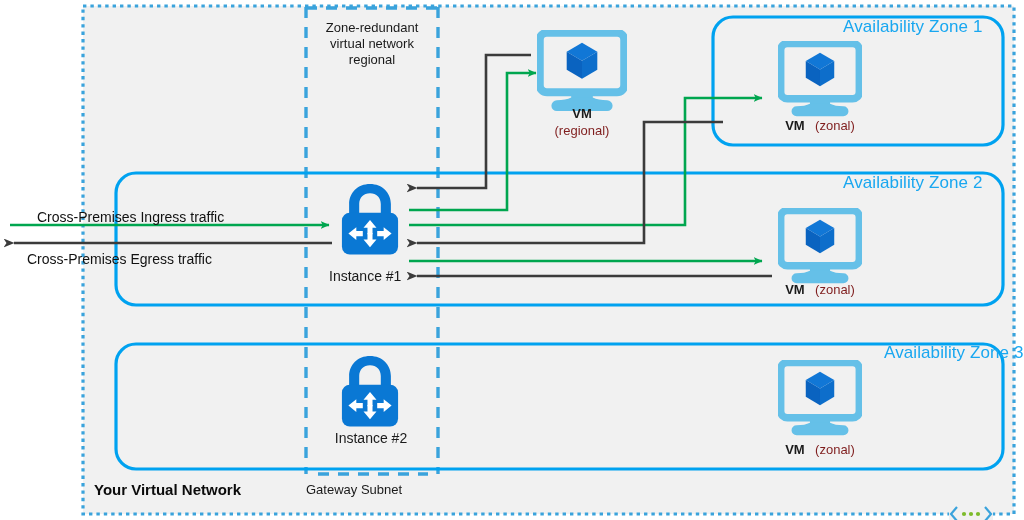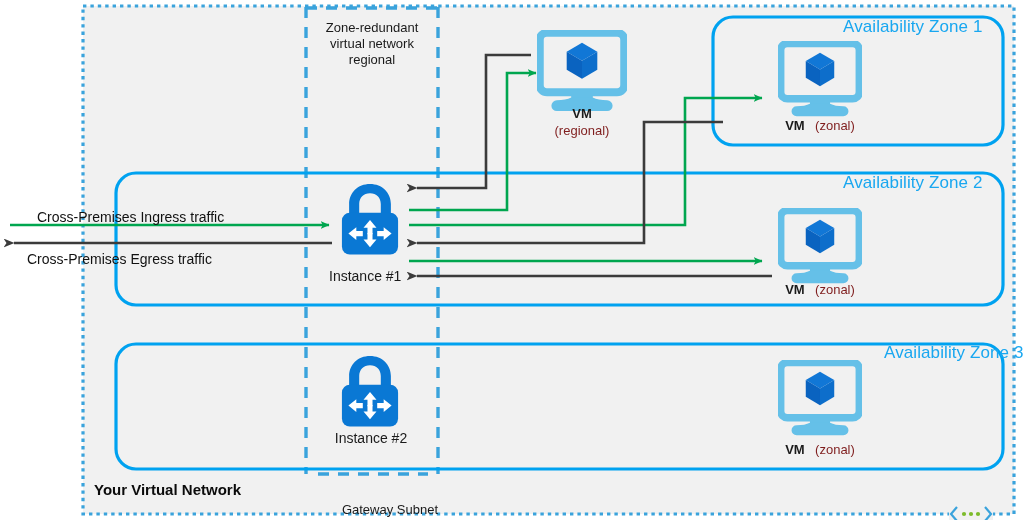--- a/index.html
+++ b/index.html
@@ -137,15 +137,15 @@
   </div>
 
   <div class="lbl inst-label" style="left:329px;top:268px;width:84px;">Instance #1</div>
   <div class="lbl inst-label" style="left:329px;top:430px;width:84px;text-align:center;">Instance #2</div>
 
   <div class="lbl traffic" style="left:37px;top:209px;">Cross-Premises Ingress traffic</div>
   <div class="lbl traffic" style="left:27px;top:251px;">Cross-Premises Egress traffic</div>
 
   <div class="lbl vnet-label" style="left:94px;top:481px;">Your Virtual Network</div>
 
-  <div class="lbl subnet-label" style="left:306px;top:502px;width:132px;text-align:right;">Gateway Subnet</div>
+  <div class="lbl subnet-label" style="left:306px;top:482px;width:132px;text-align:left;">Gateway Subnet</div>
 
 </div>
 
 </body></html>

